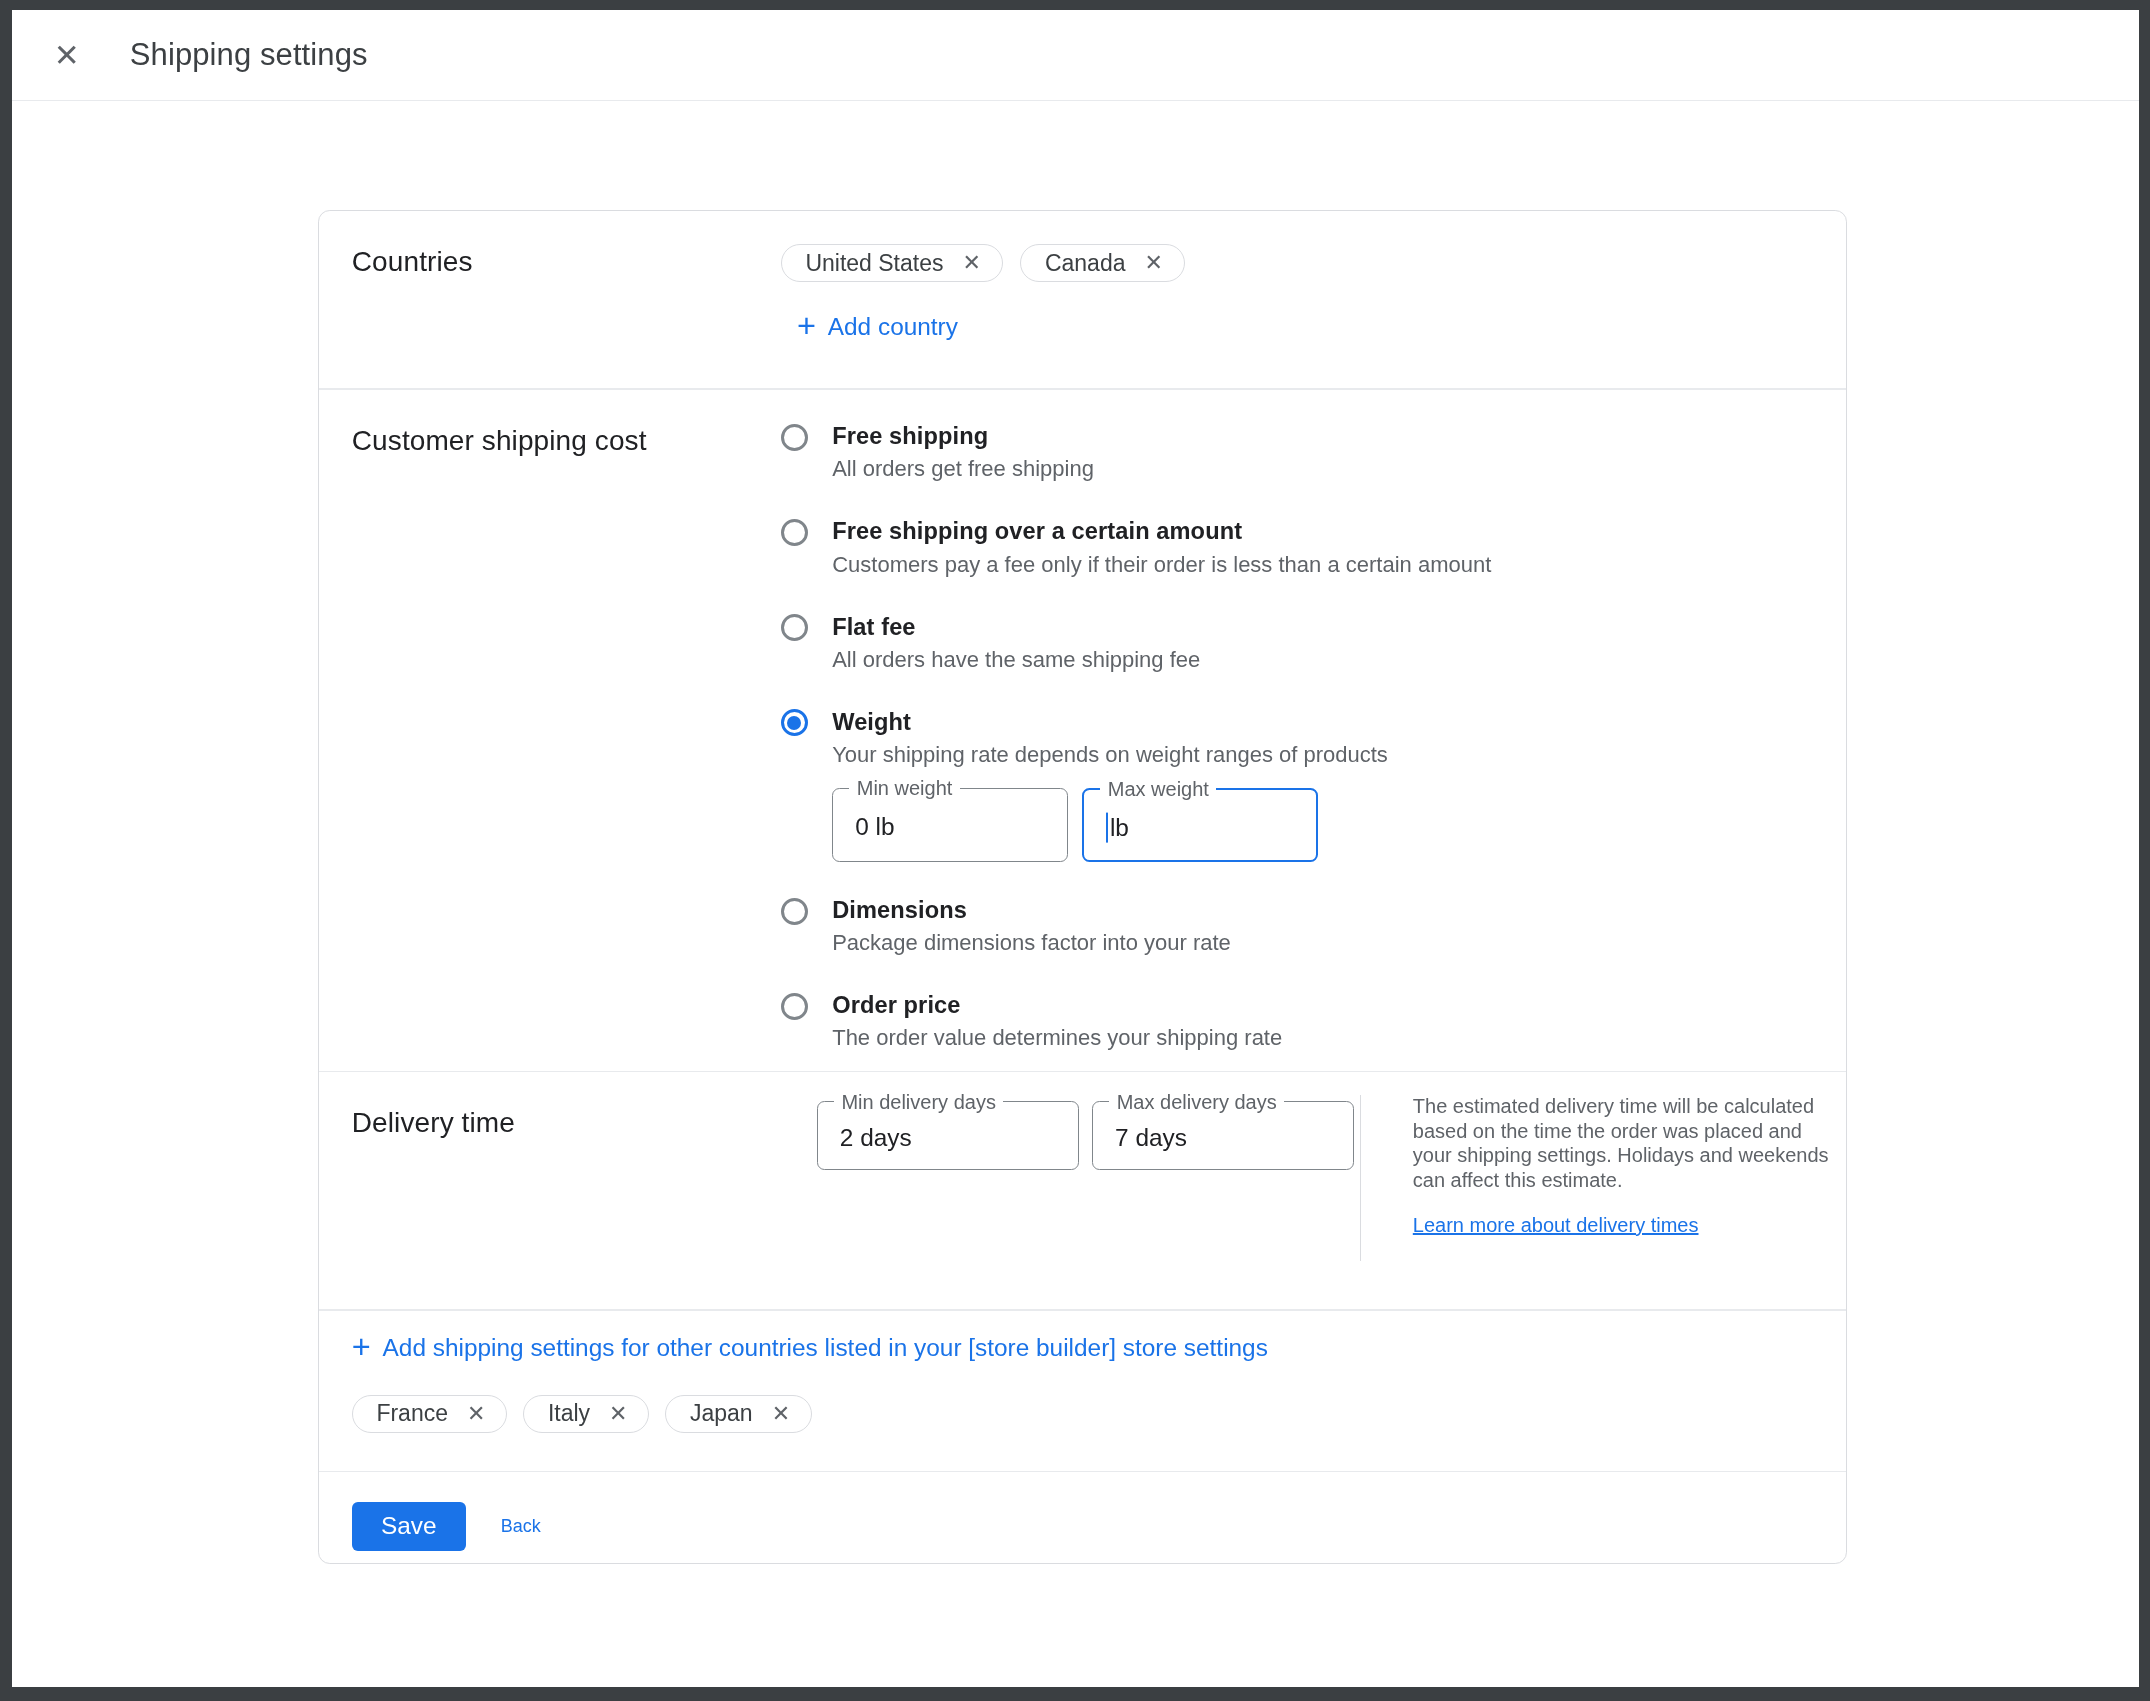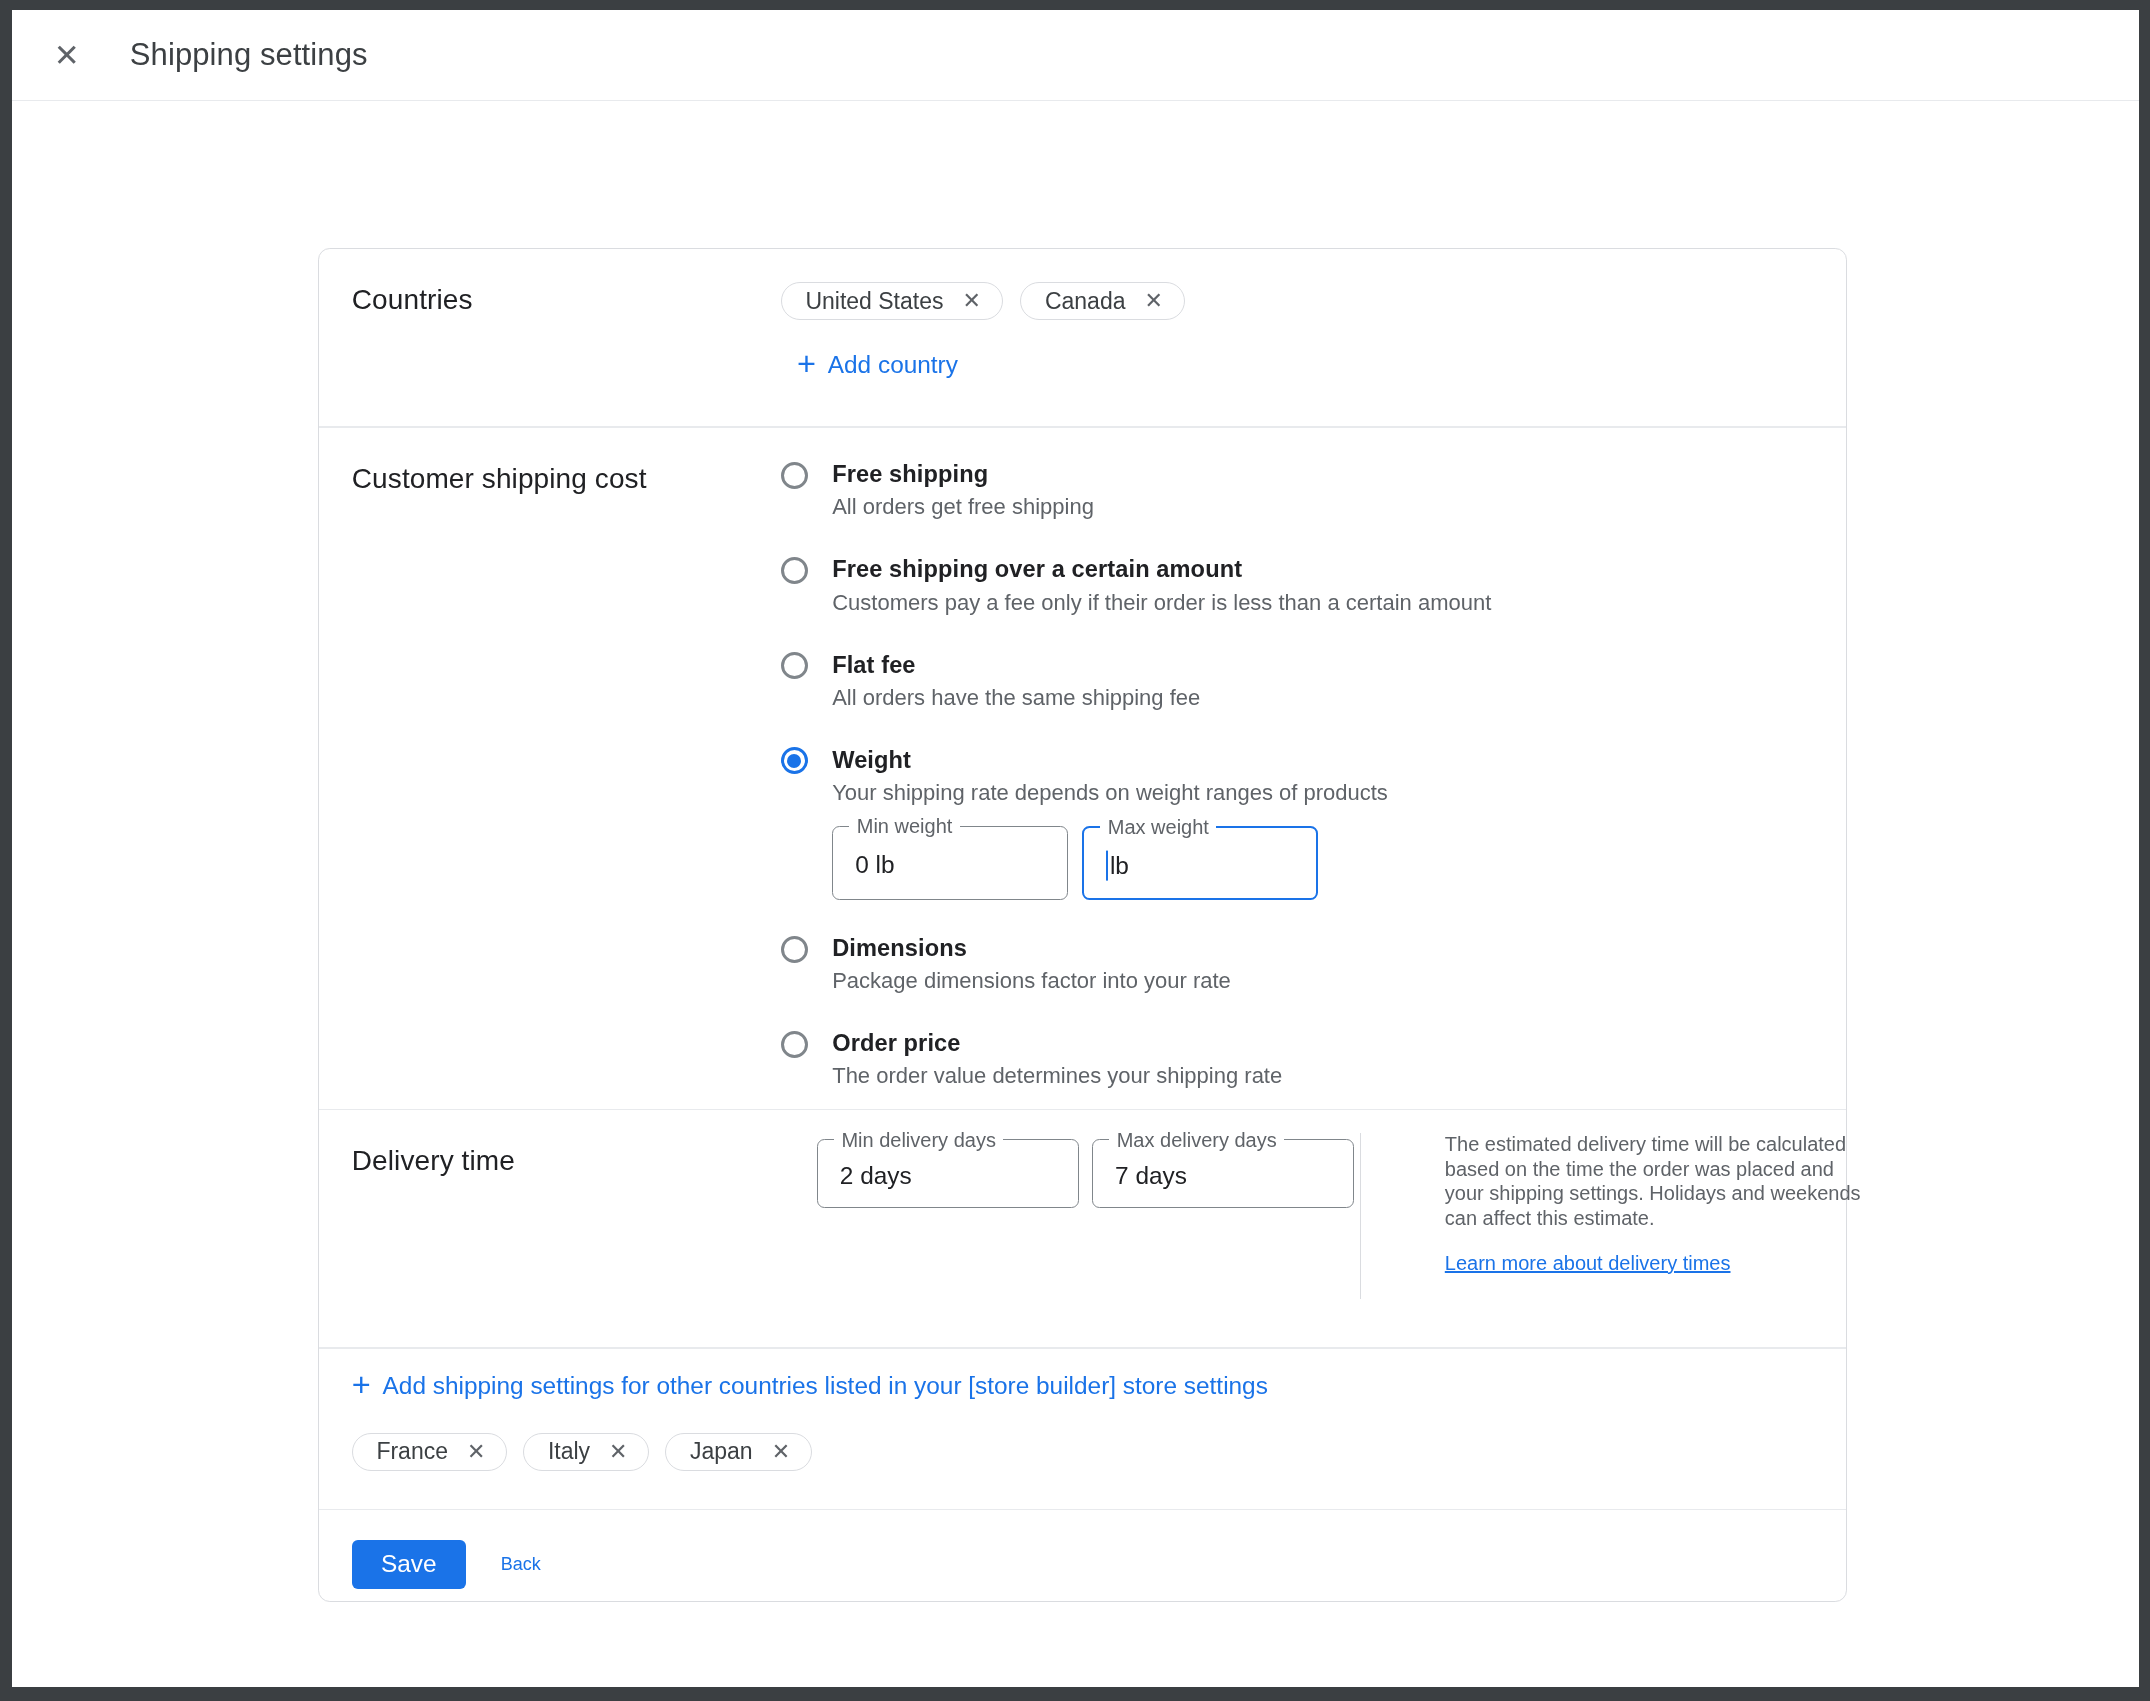--- a/index.html
+++ b/index.html
@@ -10,21 +10,21 @@
   .page  { width:100%; height:100%; background:#ffffff; position:relative; overflow:hidden; }
 
   
   .topbar { height:91px; display:flex; align-items:center; border-bottom:1.5px solid #e8eaed; }
   .close-btn { width:44px; height:44px; margin-left:33px; display:flex; align-items:center; justify-content:center;
                font-size:31px; color:#5f6368; cursor:pointer; }
   .topbar-title { margin-left:41px; font-size:31px; color:#3c4043; letter-spacing:0.1px; }
 
   
   .card { position:absolute; left:306px; top:200px; width:1529px;
-          border:1.5px solid #dadce0; border-radius:11.8px; background:#fff;margin-top:38px; }
+          border:1.5px solid #dadce0; border-radius:11.8px; background:#fff; }
   .hdivider { height:1.5px; background:#e8eaed; width:100%; }
 
   .section { display:flex; width:100%; }
   .label-col { width:462px; padding:35px 0 0 33px; flex:0 0 462px; }
   .section-label { font-size:28px; color:#202124; letter-spacing:0.1px; }
 
   
   .sec-countries { height:177px; }
   .chips-row { display:flex; gap:17.7px; margin-top:33px; }
   .chip { display:inline-flex; align-items:center; height:38px; border:1.5px solid #dadce0; border-radius:23.6px;
@@ -56,21 +56,21 @@
                  font-size:20px; color:#5f6368; white-space:nowrap; }
   .field-value { position:absolute; left:22px; top:50%; transform:translateY(-42%);
                  font-size:24.4px; color:#202124; display:flex; align-items:center; }
   .caret { display:inline-block; width:2.2px; height:29.5px; background:#1a73e8; margin-right:1.5px; }
 
   
   .sec-delivery { height:237px; position:relative;gap:36px; }
   .delivery-fields { display:flex; gap:13.3px; margin-top:29px; }
   .field.wide { width:262px; height:69px; }
   .vdivider { position:absolute; left:1041px; top:23px; height:166px; width:1.5px; background:#dadce0; }
-  .delivery-note-box { position:absolute; left:1126px; top:22px; width:428px; }
+  .delivery-note-box { position:absolute; left:1094px; top:22px; width:428px; }
   .delivery-note { font-size:20px; color:#5f6368; line-height:24.4px; }
   .delivery-link { display:inline-block; margin-top:22px; font-size:20px; color:#1a73e8;
                    text-decoration:underline; cursor:pointer; }
 
   
   .sec-other { height:160px; padding:20.7px 0 0 33px; display:block; }
   .other-add-row { display:flex; align-items:center; cursor:pointer; }
   .other-chips { display:flex; gap:16.2px; margin-top:31px; }
 
   

